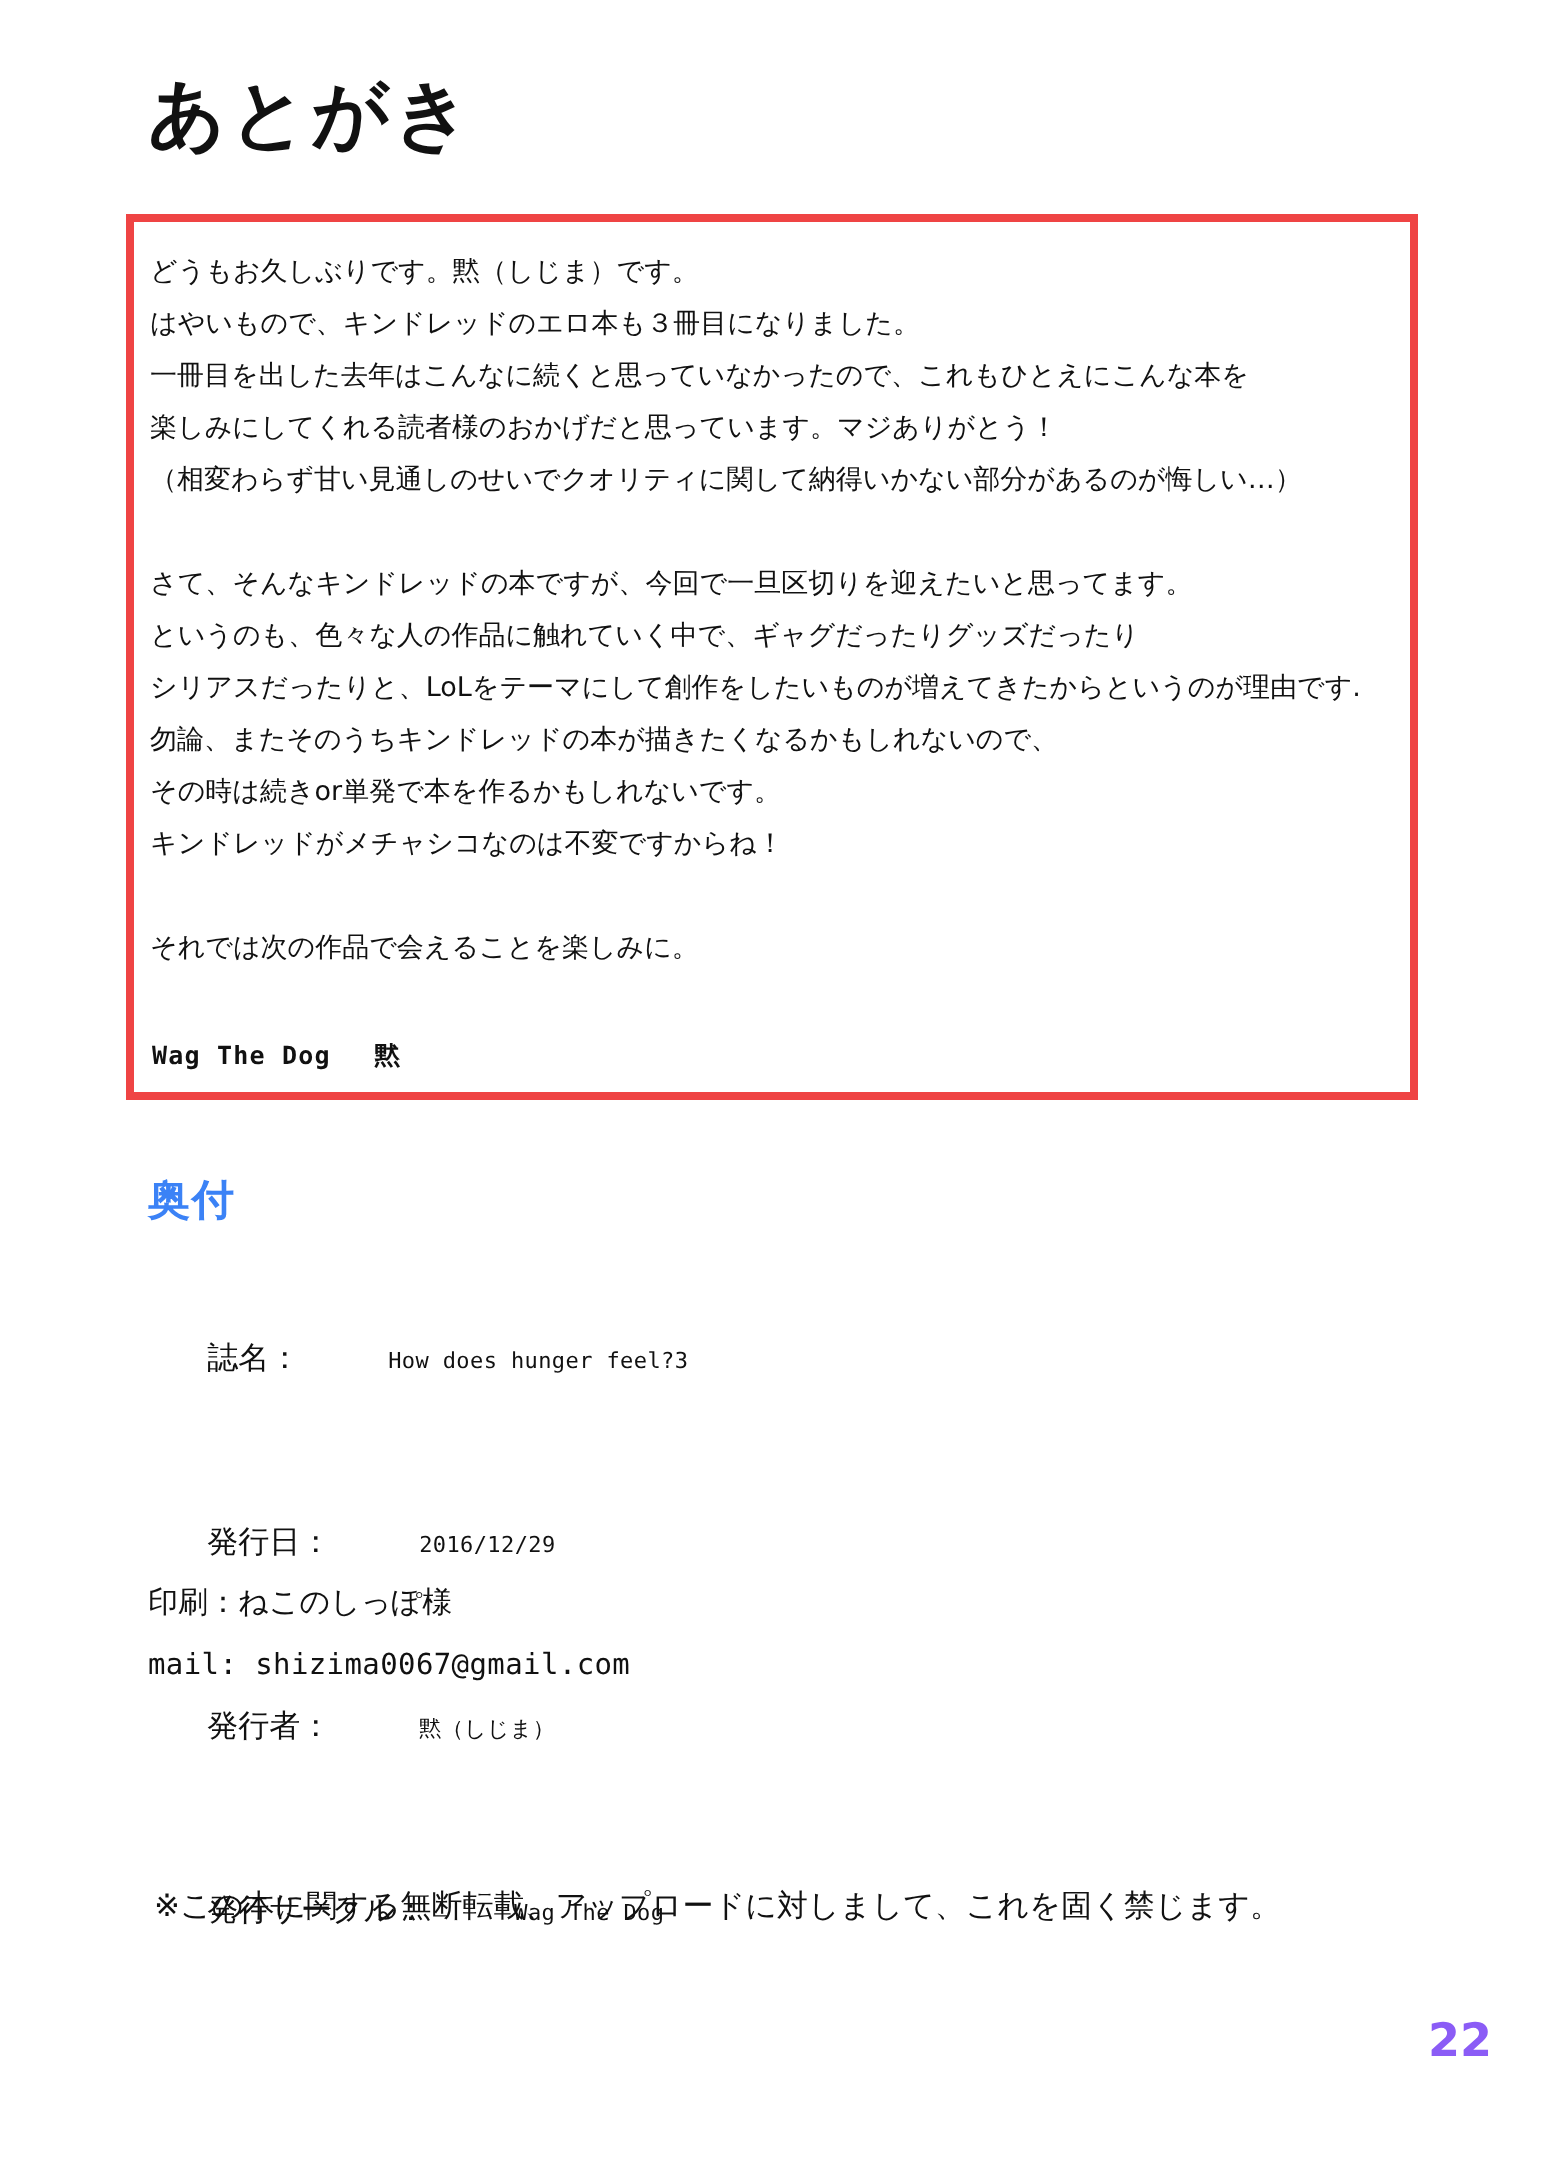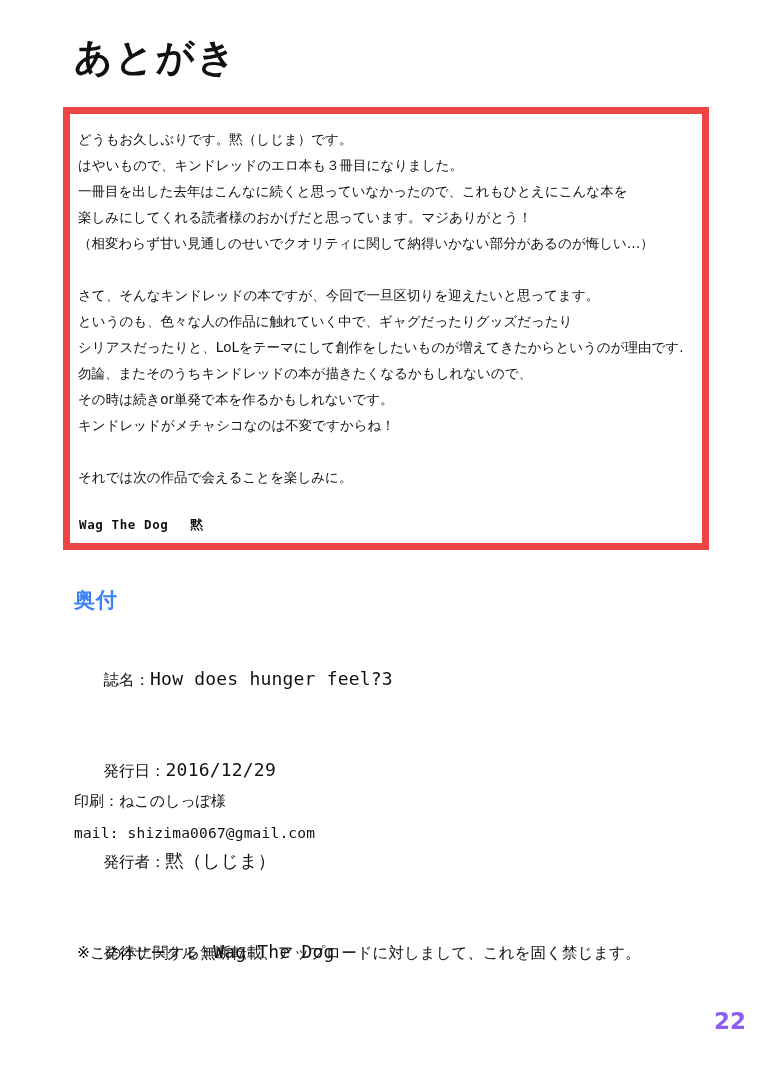--- a/index.html
+++ b/index.html
@@ -35,21 +35,21 @@
     line-height: 1;
   }
 
   
   .afterword-box {
     position: absolute;
     left: 63px;
     top: 107px;
     width: 646px;
     height: 443px;
-    border: 7px solid #ef4444;
+    border: 4px solid #ef4444;
     box-sizing: border-box;
     background: #ffffff;
   }
   .afterword-body {
     position: absolute;
     left: 8px;
     top: 12px;
     right: 8px;
     font-size: 13.5px;
     line-height: 26px;
@@ -93,21 +93,22 @@
     line-height: 30px;
     color: #111111;
     white-space: pre;
   }
   .colophon-row .c-label {
     font-family: "DejaVu Sans", sans-serif;
   }
   .colophon-row .c-value {
     font-family: "DejaVu Sans Mono", monospace;
     letter-spacing: 0.2px;
-    font-size: 18px;
+    font-size: 11px;
+    margin-left: 44px;
   }
 
   
   .contacts {
     position: absolute;
     left: 74px;
     top: 788px;
     width: 640px;
   }
   .contact-row {

